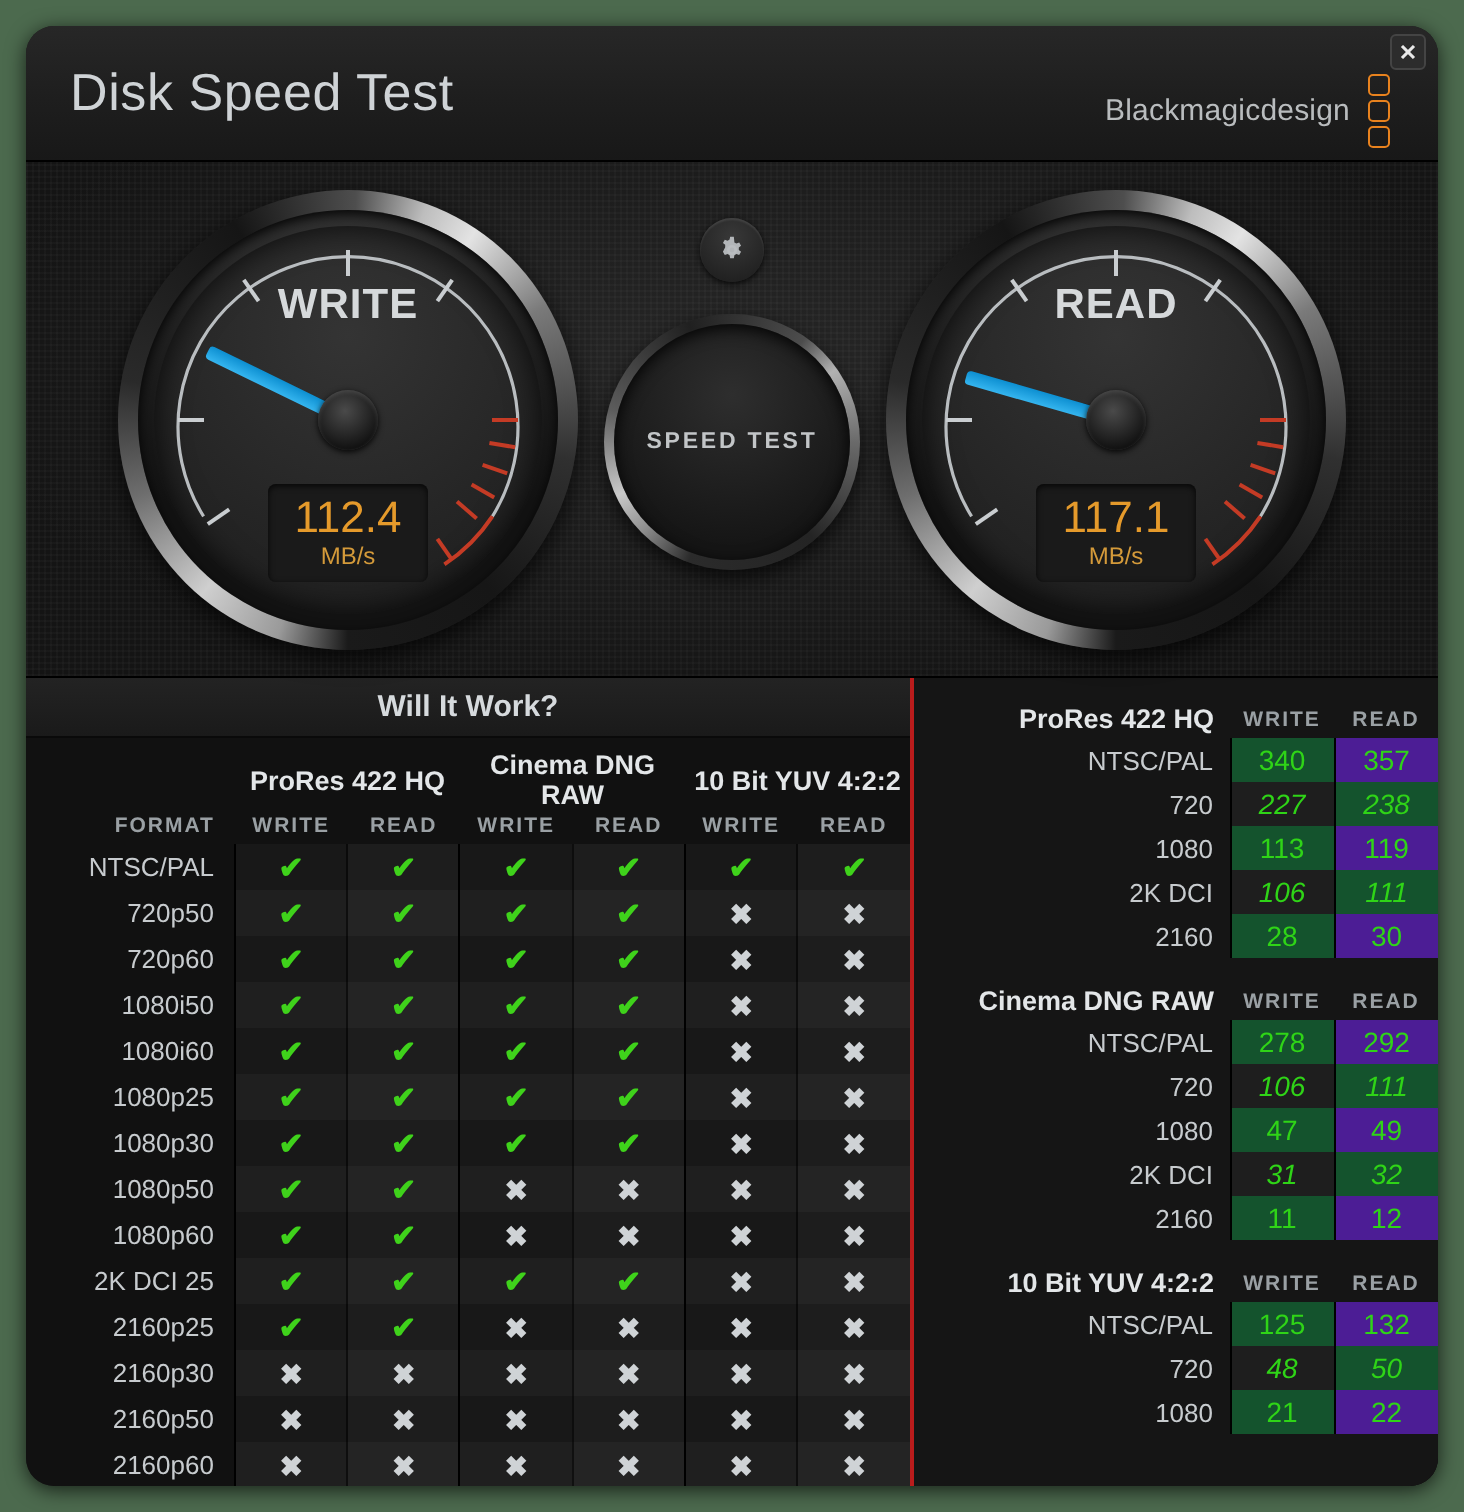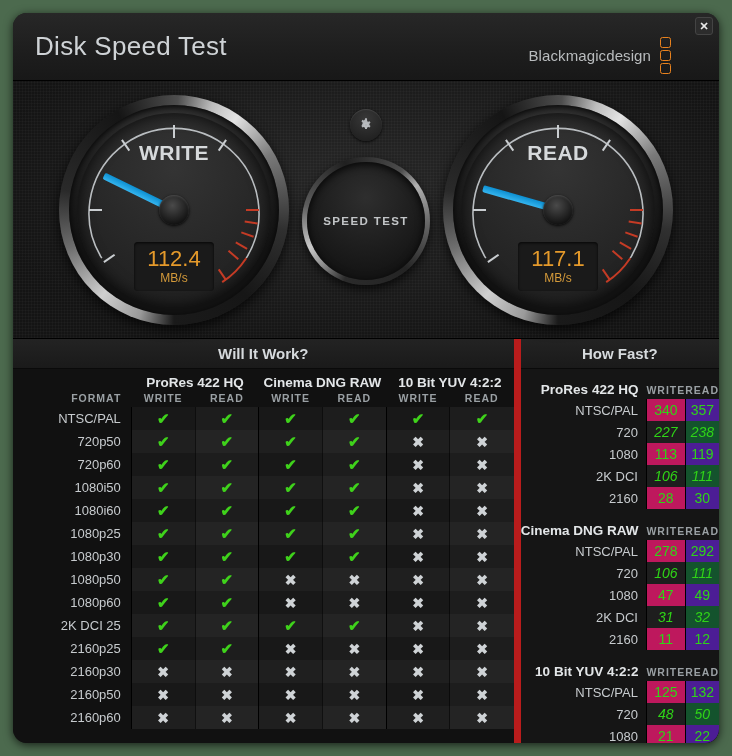--- a/index.html
+++ b/index.html
@@ -25,21 +25,21 @@
     height: 68px;
     background: linear-gradient(#272727, #1e1e1e 55%, #181818);
     border-bottom: 1px solid #000;
   }
   .app-title {
     position: absolute; left: 22px; top: 18px;
     font-size: 26px; font-weight: 400;
     color: #cfd3d6; letter-spacing: .3px;
   }
   .brand {
-    position: absolute; right: 48px; top: 24px;
+    position: absolute; right: 24px; top: 24px;
     display: flex; align-items: center; gap: 9px; margin-left: 43px;
   }
   .brand-text { font-size: 15px; color: #b9bcbe; letter-spacing: .1px; }
   .brand-marks { display: flex; flex-direction: column; gap: 2px; }
   .brand-marks i {
     display: block; width: 11px; height: 11px;
     border: 1.6px solid #e8821e; border-radius: 2.5px;
   }
   .close-btn {
     position: absolute; right: 6px; top: 4px;
@@ -162,21 +162,21 @@
 
   
   .bottom { display: flex; height: 404px; background: #111; }
   .panel-head {
     height: 30px; line-height: 30px; text-align: center;
     font-size: 15px; font-weight: bold; color: #d6dadd;
     background: linear-gradient(#232323, #1a1a1a);
     border-bottom: 1px solid #0a0a0a;
   }
 
-  .left-panel { width: 508px; border-right: 7px solid #b91c1c; }
+  .left-panel { width: 444px; border-right: 2px solid #b91c1c; }
   .right-panel { flex: 1; background: #151515; }
 
   table { border-collapse: collapse; width: 100%; }
 
   
   .wiw { margin-top: 6px; }
   .wiw th, .wiw td { padding: 0; }
   .wiw .grp {
     font-size: 13.5px; font-weight: bold; color: #e3e6e8;
     padding-bottom: 2px; text-align: center;
@@ -220,21 +220,21 @@
   .hf .rowlabel {
     text-align: right; padding-right: 8px;
     font-size: 13px; color: #c7cbce; white-space: nowrap;
   }
   .hf td.num {
     width: 52px; height: 22px; text-align: center;
     font-size: 14px; color: #2fd417;
     border-left: 1px solid #000;
   }
   .hf tr.alt td.num { background: #1e1e1e; font-style: italic; }
-  .hf tr td.num { background: #be185d; }
+  .hf tr td.num { background: #14532d; }
   .hf tr.alt td.num.shade { background: #14532d; }
   .hf tr td.num.shade { background: #4c1d95; }
   .hf td.spacer { height: 9px; }
 </style>
 </head>
 <body>
 
 <div id="app">
 
   <div class="titlebar">
@@ -484,21 +484,20 @@
               <td class="cell gsep"><span class="no">✖</span></td>
               <td class="cell shade"><span class="no">✖</span></td>
               <td class="cell gsep"><span class="no">✖</span></td>
               <td class="cell shade"><span class="no">✖</span></td>
             </tr>
           </tbody>
       </table>
     </div>
 
     <div class="right-panel">
-      <div class="panel-head">How Fast?</div>
       <table class="hf">
         <tbody id="hf-body">
             <tr>
               <td class="grp-name">ProRes 422 HQ</td>
               <td class="sub">WRITE</td>
               <td class="sub">READ</td>
             </tr>
             <tr>
               <td class="rowlabel">NTSC/PAL</td>
               <td class="num">340</td>

